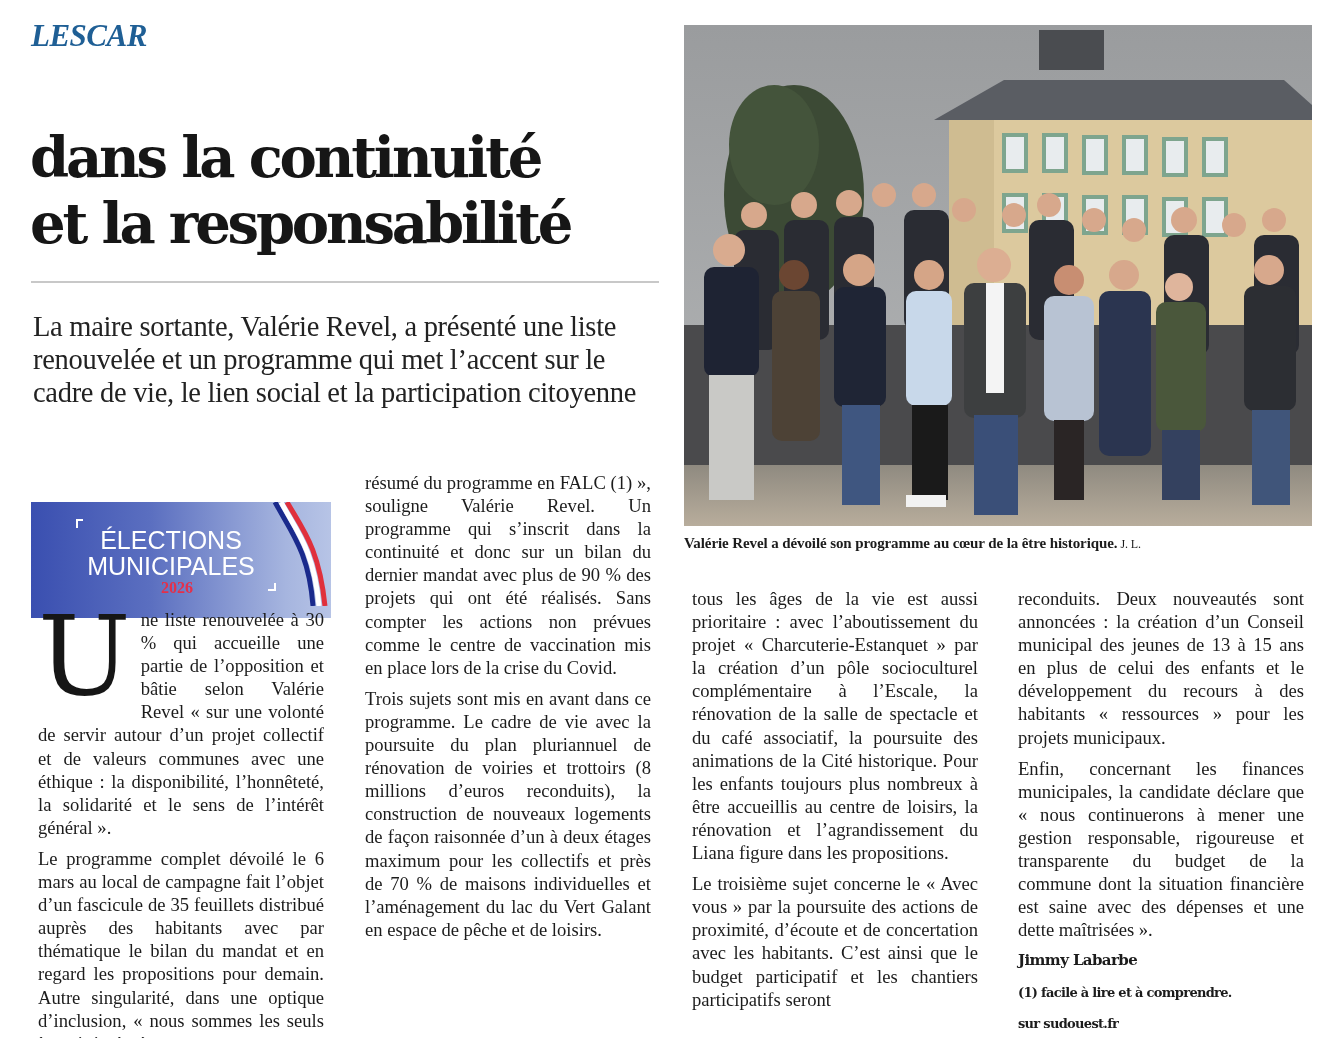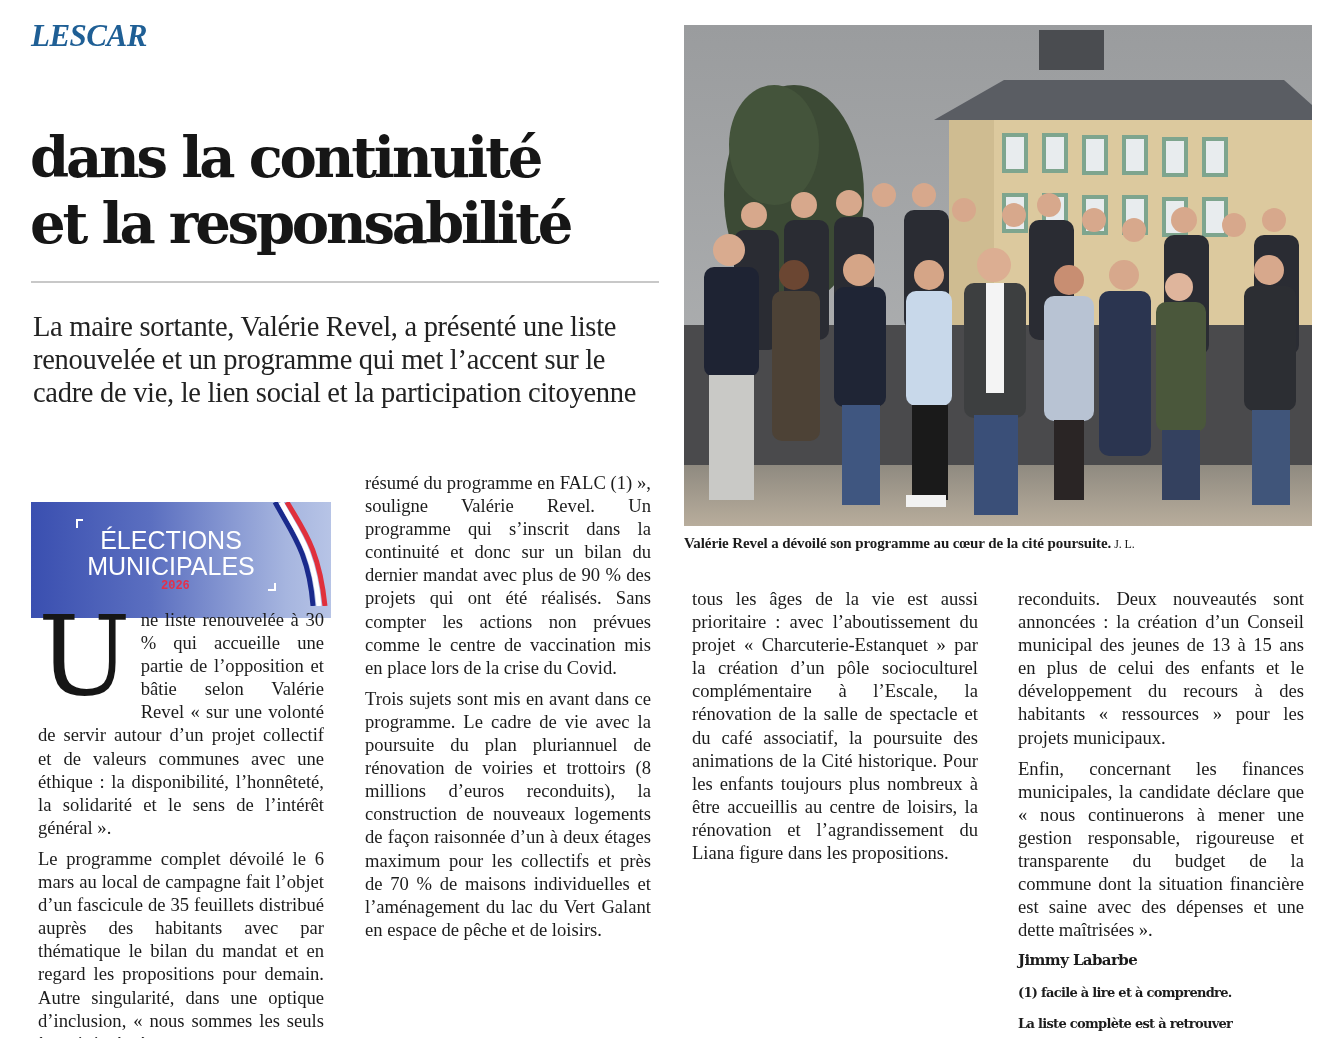--- a/index.html
+++ b/index.html
@@ -7,21 +7,21 @@
 
   #kicker { position: absolute; left: 31px; top: 18px; font-family: "Liberation Serif", serif; font-style: italic; font-weight: bold; font-size: 31px; color: #1f5f95; letter-spacing: -0.5px; }
   #headline { position: absolute; left: 30px; top: 58px; width: 640px; font-family: "DejaVu Serif", serif; font-weight: bold; font-size: 56px; line-height: 66px; letter-spacing: -3.2px; color: #161616; margin: 0; }
   #rule { position: absolute; left: 31px; top: 281px; width: 628px; height: 2px; background: #c8c8c8; }
   #standfirst { position: absolute; left: 30px; top: 307px; width: 630px; font-family: "Liberation Serif", serif; font-size: 28.5px; line-height: 33px; color: #222; margin: 3px; letter-spacing: -0.3px; }
 
   #banner { position: absolute; left: 31px; top: 467px; width: 300px; height: 116px; background: linear-gradient(90deg, #3a4fb0 0%, #5b6fc0 40%, #a6b5df 85%, #b7c4e6 100%); overflow: hidden; margin-top: 35px; }
   #banner .line1, #banner .line2 { position: absolute; width: 100%; text-align: center; font-family: "Liberation Sans", sans-serif; color: #ffffff; font-size: 25px; letter-spacing: 0px; left: -10px; }
   #banner .line1 { top: 24px; }
   #banner .line2 { top: 50px; }
-  #banner .year { position: absolute; top: 77px; left: 130px; font-family: Liberation Mono, monospace; font-weight: bold; font-size: 12px; color: #e4304a; }
+  #banner .year { position: absolute; top: 77px; left: 130px; font-family: Liberation Serif, serif; font-weight: bold; font-size: 16px; color: #e4304a; }
   #banner .corner-tl { position: absolute; left: 45px; top: 17px; width: 5px; height: 7px; border-left: 2.5px solid #fff; border-top: 2.5px solid #fff; }
   #banner .corner-br { position: absolute; left: 237px; top: 81px; width: 6px; height: 6px; border-right: 2.5px solid #fff; border-bottom: 2.5px solid #fff; }
   #banner svg.flag { position: absolute; left: 230px; top: 0; }
 
   .col { position: absolute; font-family: "Liberation Serif", serif; font-size: 18.6px; line-height: 23.1px; color: #1c1c1c; text-align: justify; }
   .col p { margin: 8px; }
   #col1 { left: 30px; top: 600px; width: 302px; }
   #col2 { left: 357px; top: 463px; width: 302px; }
   #col3 { left: 684px; top: 579px; width: 302px; }
   #col4 { left: 1010px; top: 579px; width: 302px; }
@@ -69,28 +69,28 @@
   <p>Le programme complet dévoilé le 6 mars au local de campagne fait l’objet d’un fascicule de 35 feuillets distribué auprès des habitants avec par thématique le bilan du mandat et en regard les propositions pour demain. Autre singularité, dans une optique d’inclusion, « nous sommes les seuls à avoir intégré un</p>
 </div>
 
 <div id="col2" class="col">
   <p>résumé du programme en FALC (1) », souligne Valérie Revel. Un programme qui s’inscrit dans la continuité et donc sur un bilan du dernier mandat avec plus de 90 % des projets qui ont été réalisés. Sans compter les actions non prévues comme le centre de vaccination mis en place lors de la crise du Covid.</p>
   <p>Trois sujets sont mis en avant dans ce programme. Le cadre de vie avec la poursuite du plan pluriannuel de rénovation de voiries et trottoirs (8 millions d’euros reconduits), la construction de nouveaux logements de façon raisonnée d’un à deux étages maximum pour les collectifs et près de 70 % de maisons individuelles et l’aménagement du lac du Vert Galant en espace de pêche et de loisirs.</p>
 </div>
 
 <div id="col3" class="col">
   <p>tous les âges de la vie est aussi prioritaire : avec l’aboutissement du projet « Charcuterie-Estanquet » par la création d’un pôle socioculturel complémentaire à l’Escale, la rénovation de la salle de spectacle et du café associatif, la poursuite des animations de la Cité historique. Pour les enfants toujours plus nombreux à être accueillis au centre de loisirs, la rénovation et l’agrandissement du Liana figure dans les propositions.</p>
+  <p>Le troisième sujet concerne le « Avec vous » par la poursuite des actions de proximité, d’écoute et de concertation avec les habitants. C’est ainsi que le budget participatif et les chantiers participatifs seront</p>
 </div>
 
 <div id="col4" class="col">
   <p>reconduits. Deux nouveautés sont annoncées : la création d’un Conseil municipal des jeunes de 13 à 15 ans en plus de celui des enfants et le développement du recours à des habitants « ressources » pour les projets municipaux.</p>
   <p>Enfin, concernant les finances municipales, la candidate déclare que « nous continuerons à mener une gestion responsable, rigoureuse et transparente du budget de la commune dont la situation financière est saine avec des dépenses et une dette maîtrisées ».</p>
   <p class="byline">Jimmy Labarbe</p>
   <p class="note">(1) facile à lire et à comprendre.</p>
-  <p class="note">La liste complète est à retrouver</p>
   <p class="note">sur sudouest.fr</p>
 </div>
 
 <div id="photo">
   <svg width="628" height="501" viewBox="0 0 628 501">
     <defs>
       <linearGradient id="sky" x1="0" y1="0" x2="0" y2="1">
         <stop offset="0" stop-color="#9a9c9e"></stop>
         <stop offset="1" stop-color="#b4b6b7"></stop>
       </linearGradient>
@@ -178,14 +178,14 @@
       <rect x="472" y="277" width="50" height="130" rx="10" fill="#4a573b"></rect>
       <rect x="478" y="405" width="38" height="70" fill="#34415f"></rect>
       <circle cx="585" cy="245" r="15" fill="#d7a88c"></circle>
       <rect x="560" y="261" width="52" height="125" rx="10" fill="#2c2e33"></rect>
       <rect x="568" y="385" width="38" height="95" fill="#40557a"></rect>
     </g>
   </svg>
 </div>
 
 <div id="caption">
-  <span>Valérie Revel a dévoilé son programme au cœur de la cité poursuite.</span><span class="credit">J. L.</span>
+  <span>Valérie Revel a dévoilé son programme au cœur de la être historique.</span><span class="credit">J. L.</span>
 </div>
 
 </body></html>

